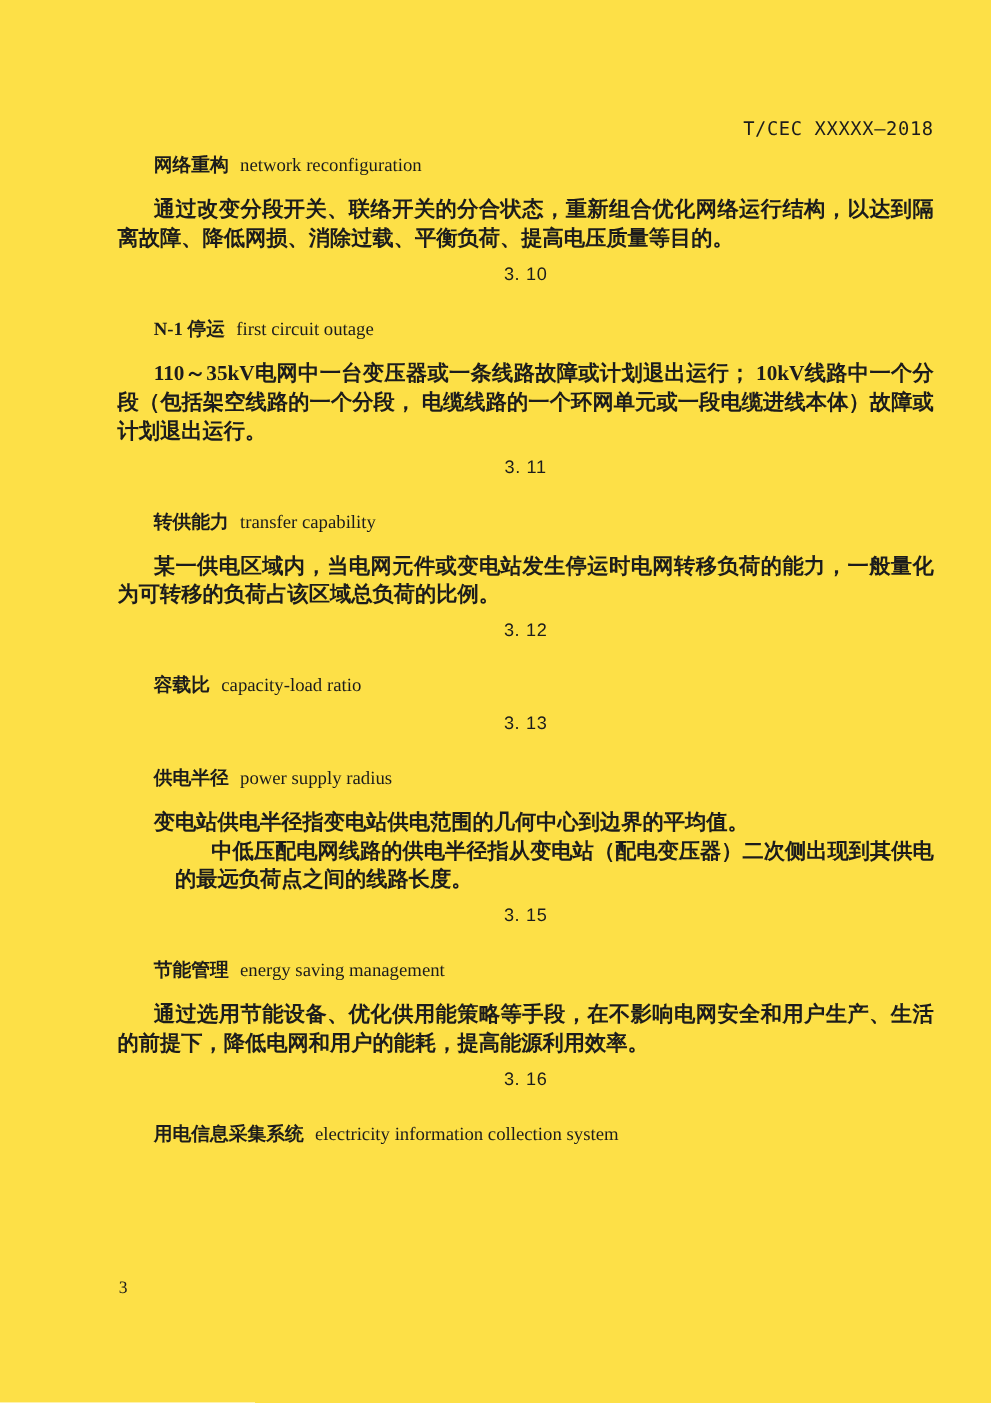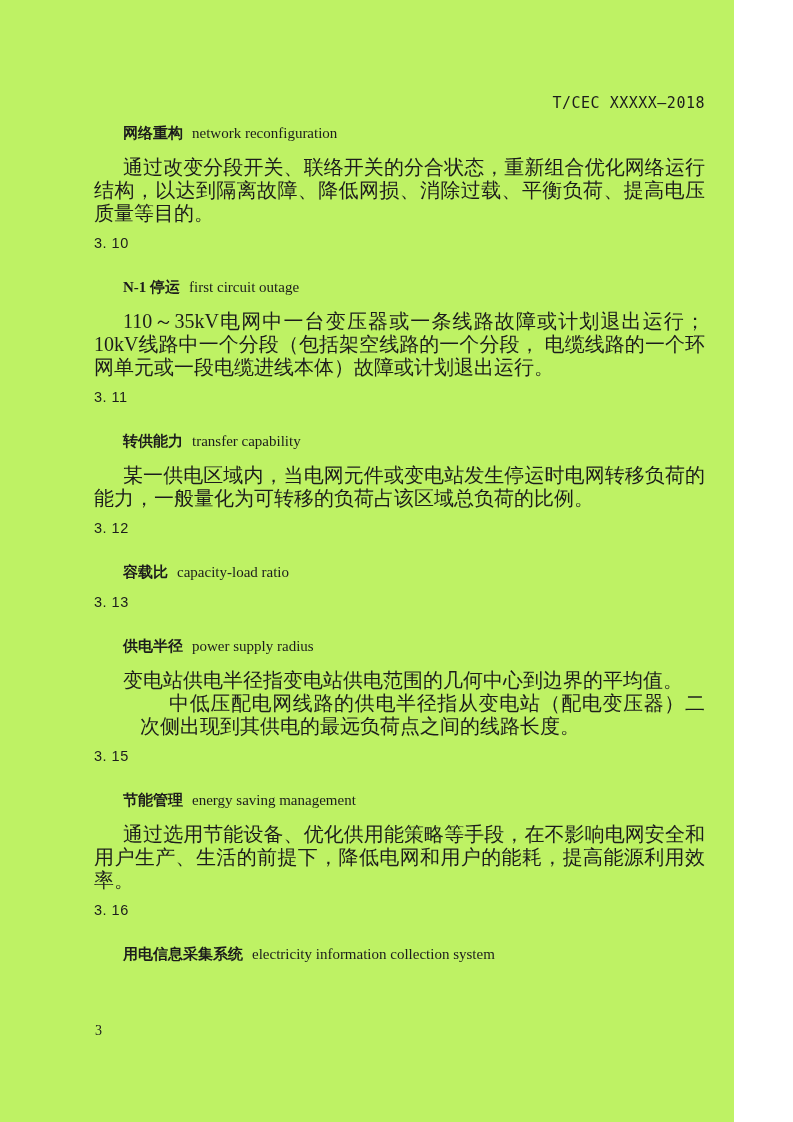--- a/index.html
+++ b/index.html
@@ -2,65 +2,67 @@
 <html><head>
 <meta charset="utf-8">
 <style>
   html, body {
     margin: 0;
     padding: 0;
     background: #ffffff;
   }
   .page {
     position: relative;
-    width: 734px;
+    width: 793px;
     height: 1122px;
     box-sizing: border-box;
-    background: #bef264;
+    background: #fde047;
     color: #1c1c1c;
-    padding: 95px 29px 0 94px;
+    padding: 95px 46px 0 94px;
     font-family: "Liberation Serif", "DejaVu Serif", serif;
     overflow: hidden;
   }
   .running-header {
     text-align: right;
     font-family: "DejaVu Sans Mono", "Liberation Mono", monospace;
     font-size: 15px;
     line-height: 17px;
     letter-spacing: 0.5px;
     white-space: nowrap;
   }
   .entry { margin: 0; }
   .clause-num {
     margin-top: 7px;
     font-family: "Liberation Sans", "DejaVu Sans", sans-serif;
     font-size: 14.5px;
     line-height: 23px;
     letter-spacing: 0.5px;
+    text-align: center;
   }
   .term-line {
     margin-top: 21px;
     padding-left: 29px;
     font-size: 15px;
     line-height: 23px;
   }
   .entry.first .term-line { margin-top: 10px; }
   .term-zh {
     font-weight: bold;
   }
   .term-en {
     margin-left: 9px;
     font-weight: normal;
   }
   .def {
     margin: 11px 0 0 0;
-    font-size: 20px;
+    font-size: 17px;
     line-height: 23px;
     text-align: justify;
     text-indent: 29px;
+    font-weight: bold;
   }
   .def + .def { margin-top: 0; margin-left: 46px; }
   .page-num {
     position: absolute;
     left: 95px;
     top: 1022px;
     font-size: 14px;
     line-height: 17px;
     font-family: "Liberation Serif", "DejaVu Serif", serif;
   }

